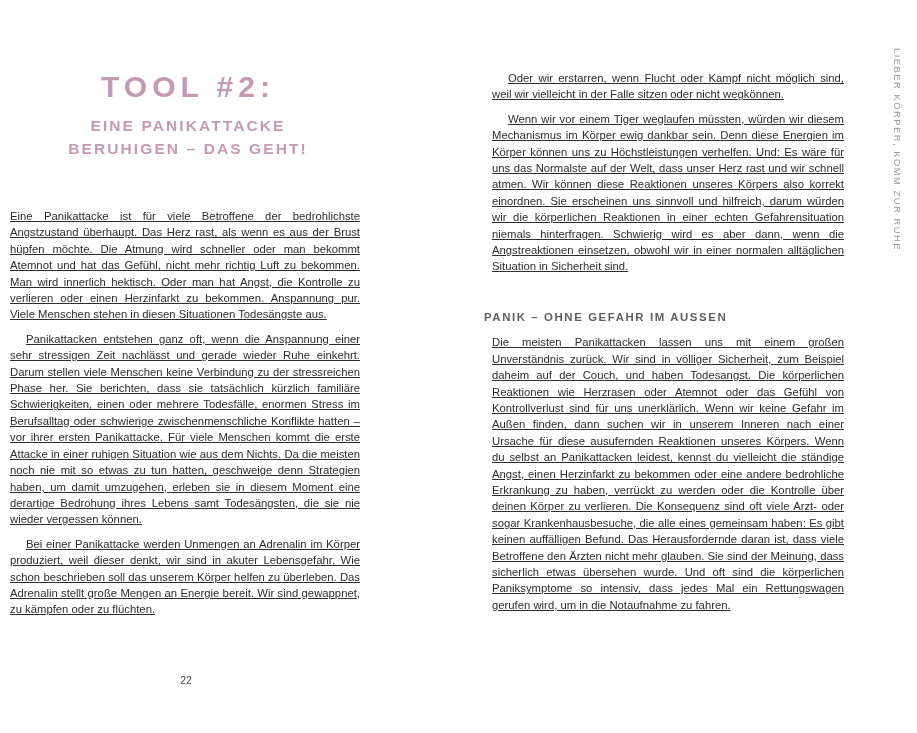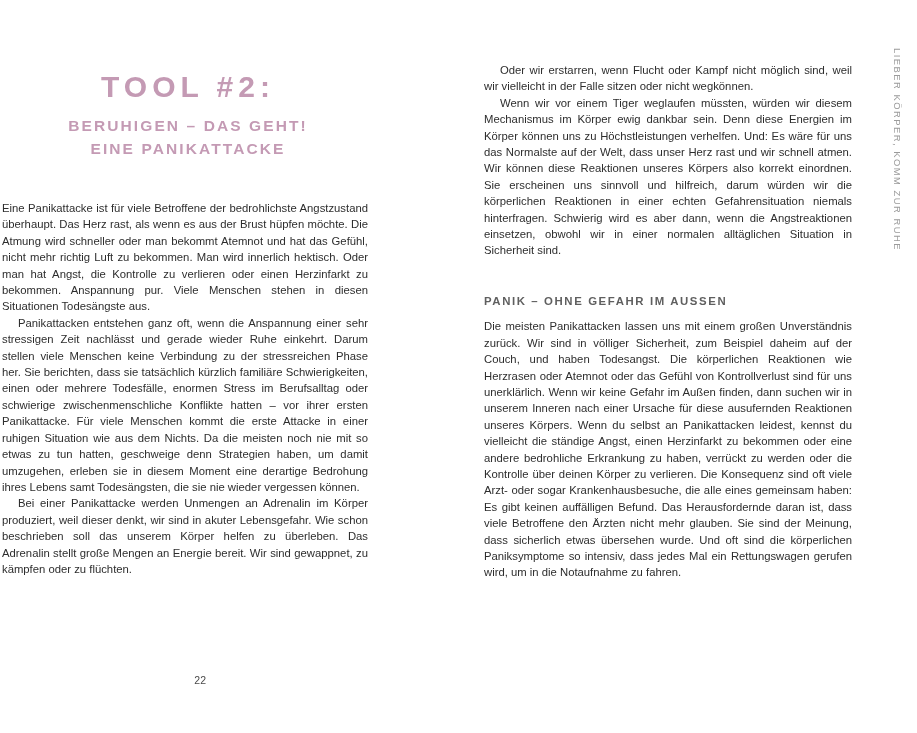--- a/index.html
+++ b/index.html
@@ -68,21 +68,22 @@
   }
   .title-sub {
     font-size: 15.5px;
     font-weight: bold;
     letter-spacing: 2.1px;
     line-height: 23px;
     margin: 0;
     color: #c49ab4;
   }
   p.body {
-    margin: 0;
+    margin: 8px;
+    text-decoration: underline;
   }
   p.body.indent {
     text-indent: 16px;
   }
   .section-head {
     font-size: 11.4px;
     font-weight: bold;
     letter-spacing: 1.6px;
     color: #5f5f5f;
     margin: 34px 0 9px 0;
@@ -91,21 +92,20 @@
   .folio {
     position: absolute;
     font-size: 10.5px;
     color: #4a4a4a;
     text-align: center;
     width: 40px;
   }
   .folio-left {
     left: 166px;
     top: 674px;
-    text-align: right;
   }
   .running-head {
     position: absolute;
     right: 14px;
     top: 48px;
     font-size: 9.4px;
     letter-spacing: 1.5px;
     color: #9b9b9b;
     writing-mode: vertical-rl;
     text-orientation: mixed;
@@ -114,22 +114,22 @@
 </style>
 </head>
 <body>
 
 <div class="spread">
 
   <div class="page page-left">
 
     <div class="title-block">
       <div class="title-main">TOOL #2:</div>
+      <div class="title-sub">EINE PANIKATTACKE</div>
       <div class="title-sub">BERUHIGEN – DAS GEHT!</div>
-      <div class="title-sub">EINE PANIKATTACKE</div>
     </div>
 
     <div class="col col-left">
       <p class="body">Eine Panikattacke ist für viele Betroffene der bedrohlichste Angstzustand überhaupt. Das Herz rast, als wenn es aus der Brust hüpfen möchte. Die Atmung wird schneller oder man bekommt Atemnot und hat das Gefühl, nicht mehr richtig Luft zu bekommen. Man wird innerlich hektisch. Oder man hat Angst, die Kontrolle zu verlieren oder einen Herzinfarkt zu bekommen. Anspannung pur. Viele Menschen stehen in diesen Situationen Todesängste aus.</p>
       <p class="body indent">Panikattacken entstehen ganz oft, wenn die Anspannung einer sehr stressigen Zeit nachlässt und gerade wieder Ruhe einkehrt. Darum stellen viele Menschen keine Verbindung zu der stressreichen Phase her. Sie berichten, dass sie tatsächlich kürzlich familiäre Schwierigkeiten, einen oder mehrere Todesfälle, enormen Stress im Berufsalltag oder schwierige zwischenmenschliche Konflikte hatten – vor ihrer ersten Panikattacke. Für viele Menschen kommt die erste Attacke in einer ruhigen Situation wie aus dem Nichts. Da die meisten noch nie mit so etwas zu tun hatten, geschweige denn Strategien haben, um damit umzugehen, erleben sie in diesem Moment eine derartige Bedrohung ihres Lebens samt Todesängsten, die sie nie wieder vergessen können.</p>
       <p class="body indent">Bei einer Panikattacke werden Unmengen an Adrenalin im Körper produziert, weil dieser denkt, wir sind in akuter Lebensgefahr. Wie schon beschrieben soll das unserem Körper helfen zu überleben. Das Adrenalin stellt große Mengen an Energie bereit. Wir sind gewappnet, zu kämpfen oder zu flüchten.</p>
     </div>
 
     <div class="folio folio-left">22</div>
   </div>

